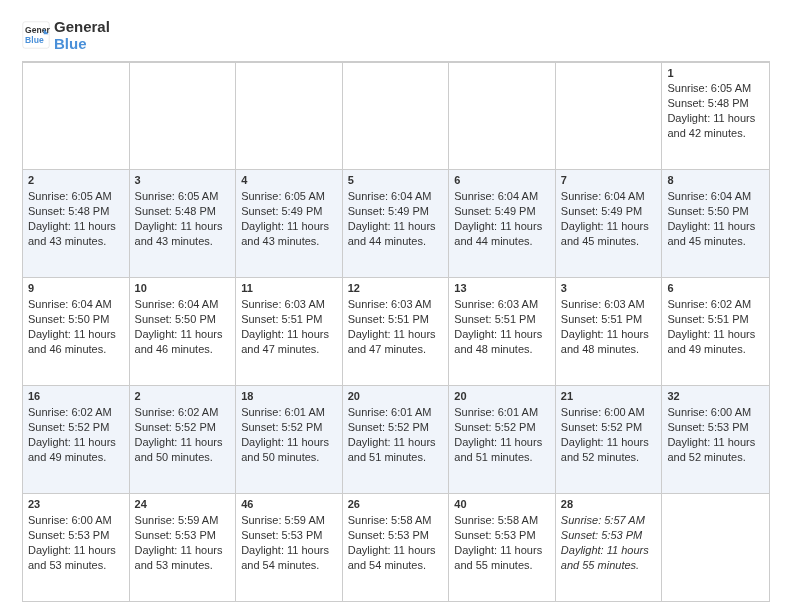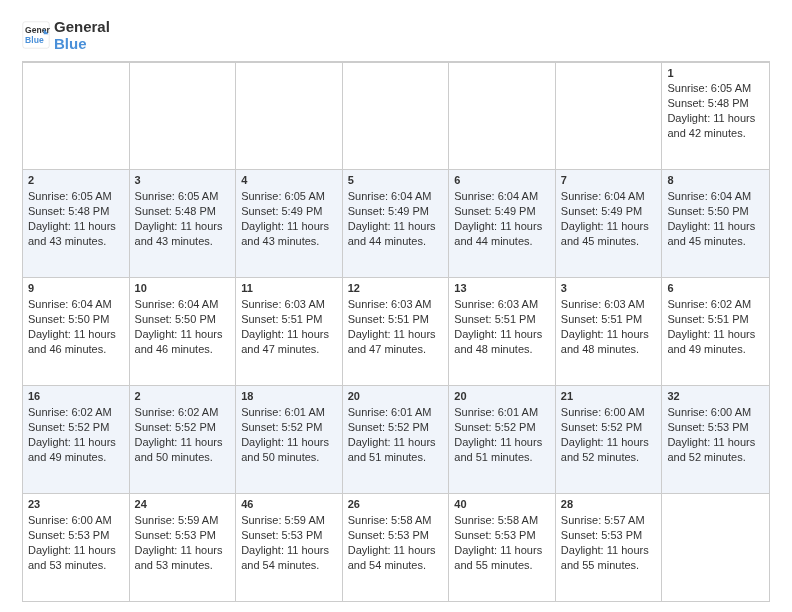--- a/index.html
+++ b/index.html
@@ -307,21 +307,21 @@
 Daylight: 11 hours and 54 minutes.</div>
           </div>
           <div class="cal-cell">
             <div class="day-num">40</div>
             <div class="cell-text" style="white-space: pre-line;">Sunrise: 5:58 AM
 Sunset: 5:53 PM
 Daylight: 11 hours and 55 minutes.</div>
           </div>
           <div class="cal-cell">
             <div class="day-num">28</div>
-            <div class="cell-text" style="white-space: pre-line;">Sunrise: 5:57 AM
+            <div class="cell-text" style="white-space: pre-line; font-style: italic;">Sunrise: 5:57 AM
 Sunset: 5:53 PM
 Daylight: 11 hours and 55 minutes.</div>
           </div>
           <div class="cal-cell"></div>
         </div>
       </div>
   </div>
 </div>
 
 </body></html>

